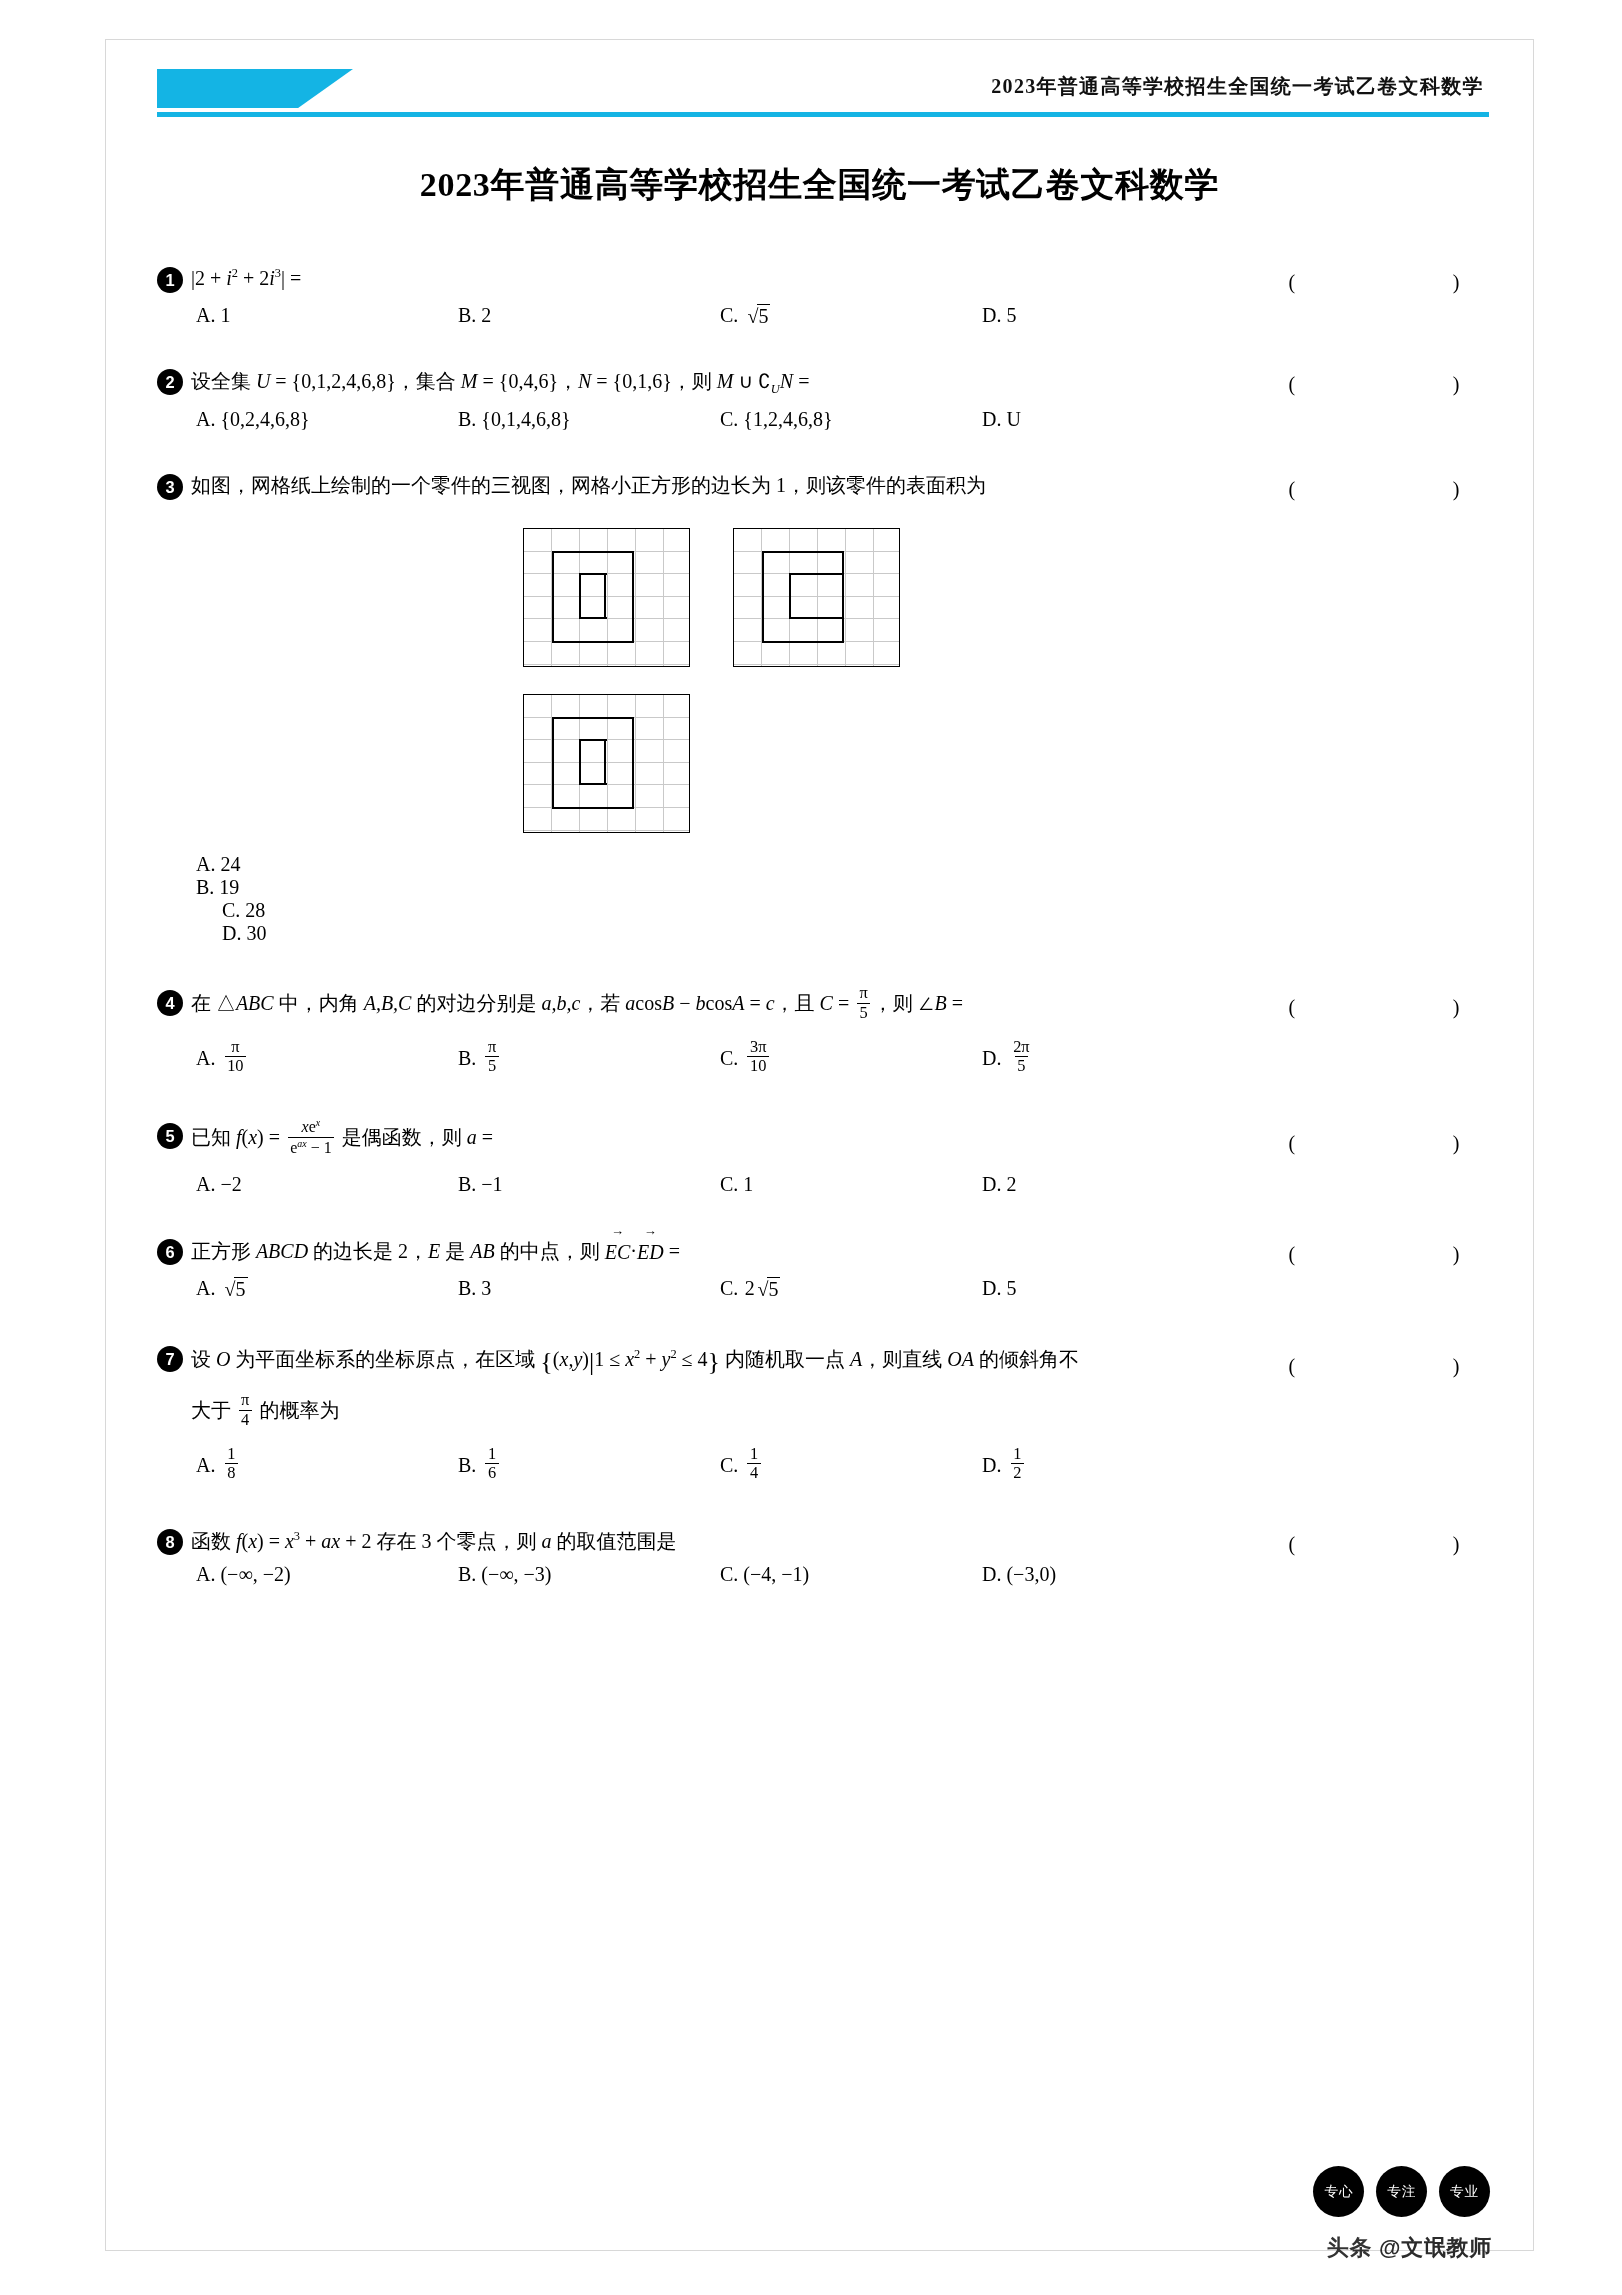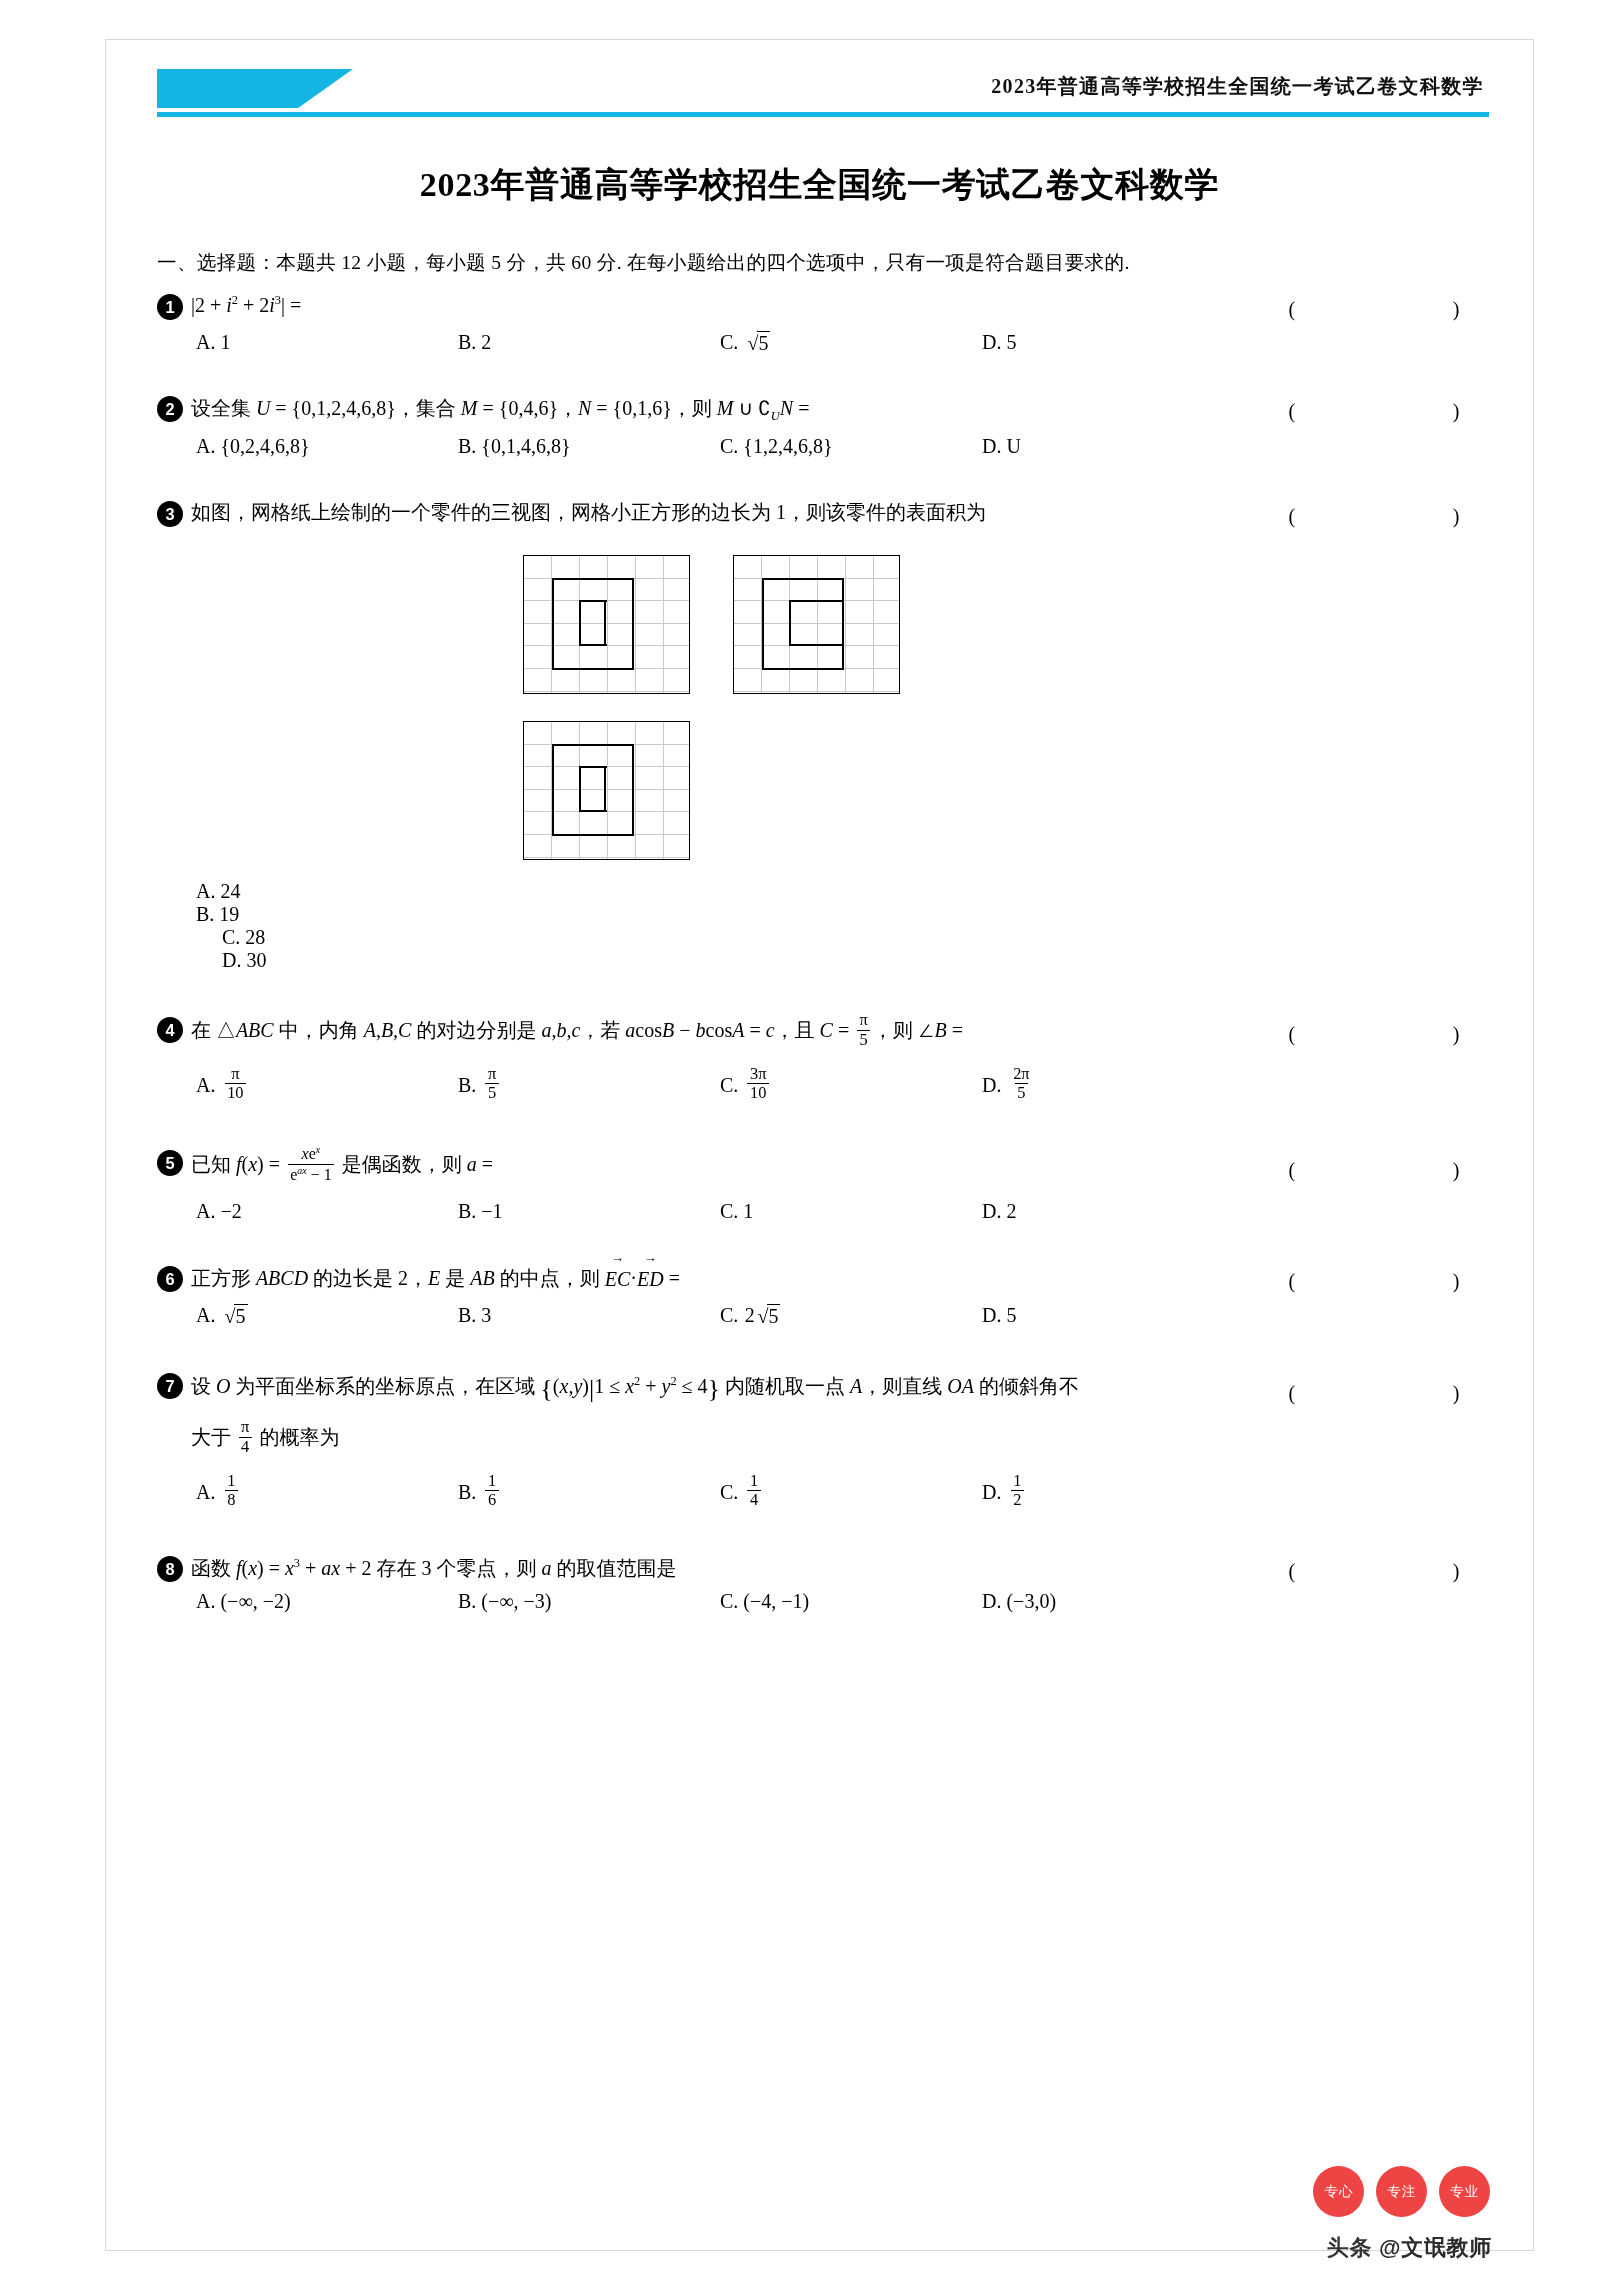--- a/index.html
+++ b/index.html
@@ -206,21 +206,21 @@
   }
   .badges {
     position: absolute;
     right: 141px; top: 2166px;
     display: flex;
     gap: 11.8px;
   }
   .badge {
     width: 51px; height: 51px;
     border-radius: 50%;
-    background: #ef4444;
+    background: #000000;
     color: #fff;
     font-size: 13.7px;
     font-family: "Liberation Sans", sans-serif;
     display: flex;
     align-items: center;
     justify-content: center;
     letter-spacing: 0.7px;
   }
   .watermark {
     position: absolute;
@@ -245,21 +245,20 @@
   <div class="header">
     <div class="header-bar-blue"></div>
     <div class="header-bar-line"></div>
     <div class="header-title">2023年普通高等学校招生全国统一考试乙卷文科数学</div>
   </div>
 
   <div class="doc-title">2023年普通高等学校招生全国统一考试乙卷文科数学</div>
 
   <div class="content">
 
-    <div class="section-head">一、选择题：本题共 12 小题，每小题 5 分，共 60 分. 在每小题给出的四个选项中，只有一项是符合题目要求的.</div>
 
     <div class="q" style="margin-top:14.4px;">
       <div class="q-line">
         <span class="qnum">1</span>
         <span class="qtext">
           |2&nbsp;+&nbsp;<em>i</em><sup>2</sup>&nbsp;+&nbsp;2<em>i</em><sup>3</sup>| =
         </span>
         <span class="paren" style="top:3.9px;">(&nbsp;&nbsp;&nbsp;&nbsp;)</span>
       </div>
       <div class="options">

